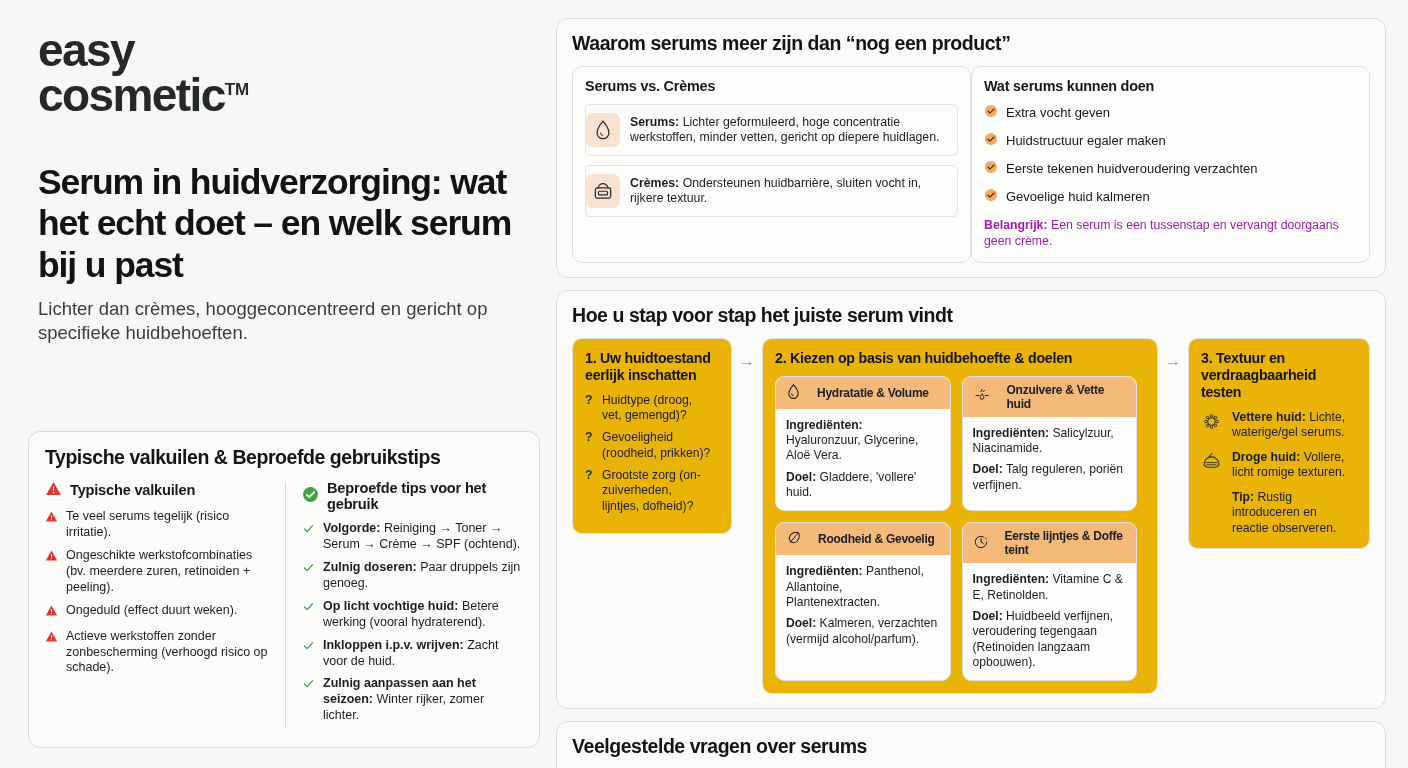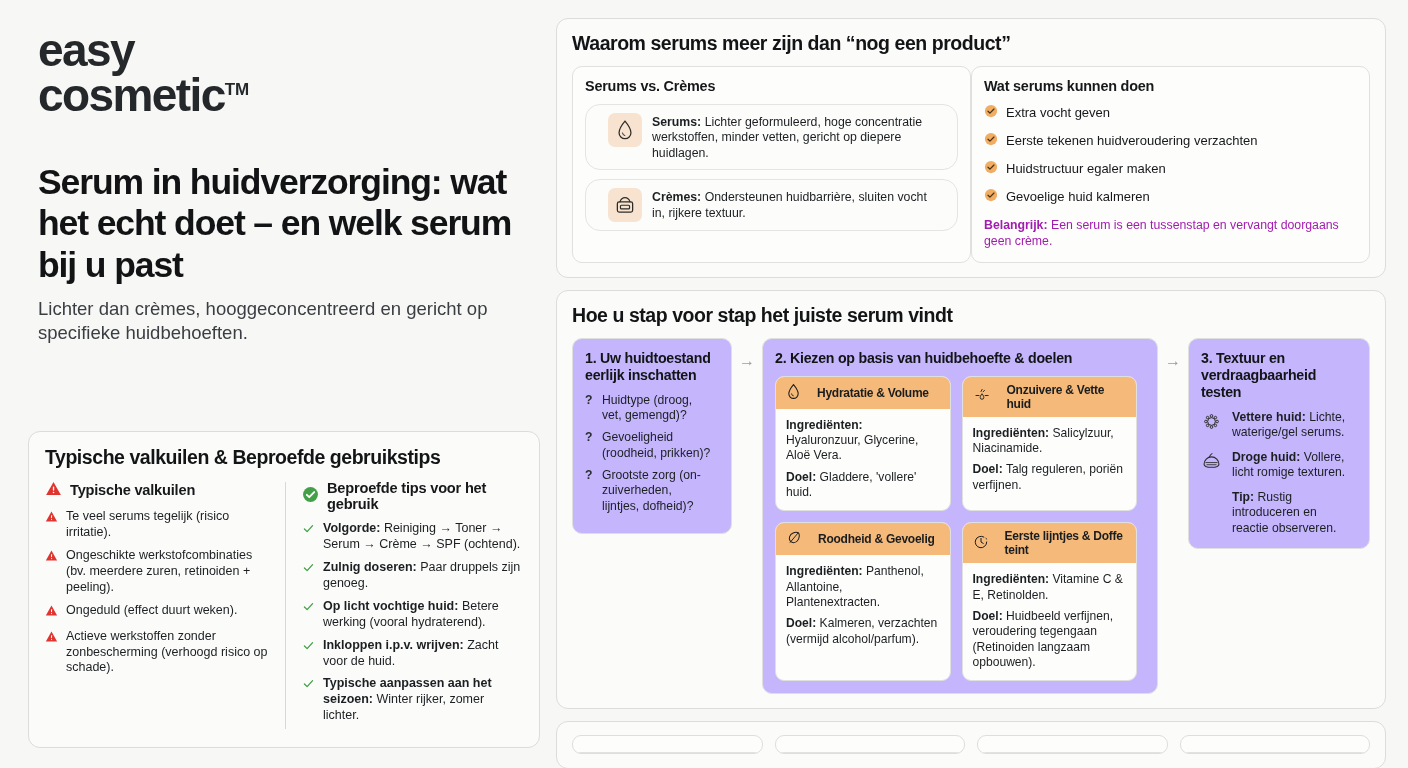--- a/index.html
+++ b/index.html
@@ -140,22 +140,22 @@
     display: flex;
     gap: 0;
   }
   .why-grid > .subcard { flex: 1 1 50%; }
   .icon-row {
     display: flex;
     gap: 10px;
     align-items: flex-start;
     background: #fcfcfb;
     border: 1px solid #e4e4e2;
-    border-radius: 15px;
-    padding: 8px 22px;
+    border-radius: 5px;
+    padding: 8px 0;
     margin-bottom: 9px;
   }
   .icon-row:last-child { margin-bottom: 0; }
   .icon-tile {
     flex: 0 0 34px;
     height: 34px;
     background: #f7e3cf;
     border-radius: 7px;
     display: flex;
     align-items: center;
@@ -185,21 +185,21 @@
   }
 
   
   .steps-panel { flex: 0 0 auto; }
   .steps-row {
     display: flex;
     align-items: stretch;
     gap: 0;
   }
   .step-card {
-    background: #c4b5fd;
+    background: #eab308;
     border: 1px solid #e0e0de;
     border-radius: 10px;
     padding: 11px 20px 12px 12px;
   }
   .step1 { flex: 0 0 160px; align-self: flex-start; }
   .step2 { flex: 1 1 auto; }
   .step3 { flex: 0 0 182px; align-self: flex-start; }
   .arrow {
     flex: 0 0 30px;
     display: flex;
@@ -411,21 +411,21 @@
             <li>
               <span class="ic"><svg width="13" height="13" viewBox="0 0 24 24">
                     <path d="M4.5 12.8l5 5 10-11" stroke="#43a047" stroke-width="2.4" fill="none" stroke-linecap="round" stroke-linejoin="round"></path>
                   </svg></span>
               <span class="tx"><span class="b">Inkloppen i.p.v. wrijven:</span><span> Zacht voor de huid.</span></span>
             </li>
             <li>
               <span class="ic"><svg width="13" height="13" viewBox="0 0 24 24">
                     <path d="M4.5 12.8l5 5 10-11" stroke="#43a047" stroke-width="2.4" fill="none" stroke-linecap="round" stroke-linejoin="round"></path>
                   </svg></span>
-              <span class="tx"><span class="b">Typische aanpassen aan het seizoen:</span><span> Winter rijker, zomer lichter.</span></span>
+              <span class="tx"><span class="b">Zulnig aanpassen aan het seizoen:</span><span> Winter rijker, zomer lichter.</span></span>
             </li>
           </ul>
         </div>
       </div>
     </section>
   </div>
 
   <div class="right-col">
 
     <section class="panel why-panel">
@@ -465,28 +465,28 @@
                     <circle cx="12" cy="12" r="10.5" fill="#f0ad63"></circle>
                     <path d="M6.9 12.4l3.3 3.3 6.9-7" stroke="#4a3212" stroke-width="2.2" fill="none" stroke-linecap="round" stroke-linejoin="round"></path>
                   </svg></span>
               <span>Extra vocht geven</span>
             </li>
             <li>
               <span><svg width="14" height="14" viewBox="0 0 24 24">
                     <circle cx="12" cy="12" r="10.5" fill="#f0ad63"></circle>
                     <path d="M6.9 12.4l3.3 3.3 6.9-7" stroke="#4a3212" stroke-width="2.2" fill="none" stroke-linecap="round" stroke-linejoin="round"></path>
                   </svg></span>
-              <span>Eerste tekenen huidveroudering verzachten</span>
+              <span>Huidstructuur egaler maken</span>
             </li>
             <li>
               <span><svg width="14" height="14" viewBox="0 0 24 24">
                     <circle cx="12" cy="12" r="10.5" fill="#f0ad63"></circle>
                     <path d="M6.9 12.4l3.3 3.3 6.9-7" stroke="#4a3212" stroke-width="2.2" fill="none" stroke-linecap="round" stroke-linejoin="round"></path>
                   </svg></span>
-              <span>Huidstructuur egaler maken</span>
+              <span>Eerste tekenen huidveroudering verzachten</span>
             </li>
             <li>
               <span><svg width="14" height="14" viewBox="0 0 24 24">
                     <circle cx="12" cy="12" r="10.5" fill="#f0ad63"></circle>
                     <path d="M6.9 12.4l3.3 3.3 6.9-7" stroke="#4a3212" stroke-width="2.2" fill="none" stroke-linecap="round" stroke-linejoin="round"></path>
                   </svg></span>
               <span>Gevoelige huid kalmeren</span>
             </li>
           </ul>
           <div class="note-line"><span class="b">Belangrijk:</span><span> Een serum is een tussenstap en vervangt doorgaans geen crème.</span></div>
@@ -613,20 +613,21 @@
                   </svg></span>
               <span class="tx"><span class="b">Droge huid:</span><span> Vollere, licht romige texturen.</span></span>
             </li>
           </ul>
           <div class="tip-line"><span class="b">Tip:</span><span> Rustig introduceren en reactie observeren.</span></div>
         </div>
       </div>
     </section>
 
     <section class="panel faq-panel">
+      <div class="panel-title">Veelgestelde vragen over serums</div>
       <div class="faq-row">
 
         <div class="faq-card">
           <div class="faq-q">
             
             
           </div>
 
         </div>
 

